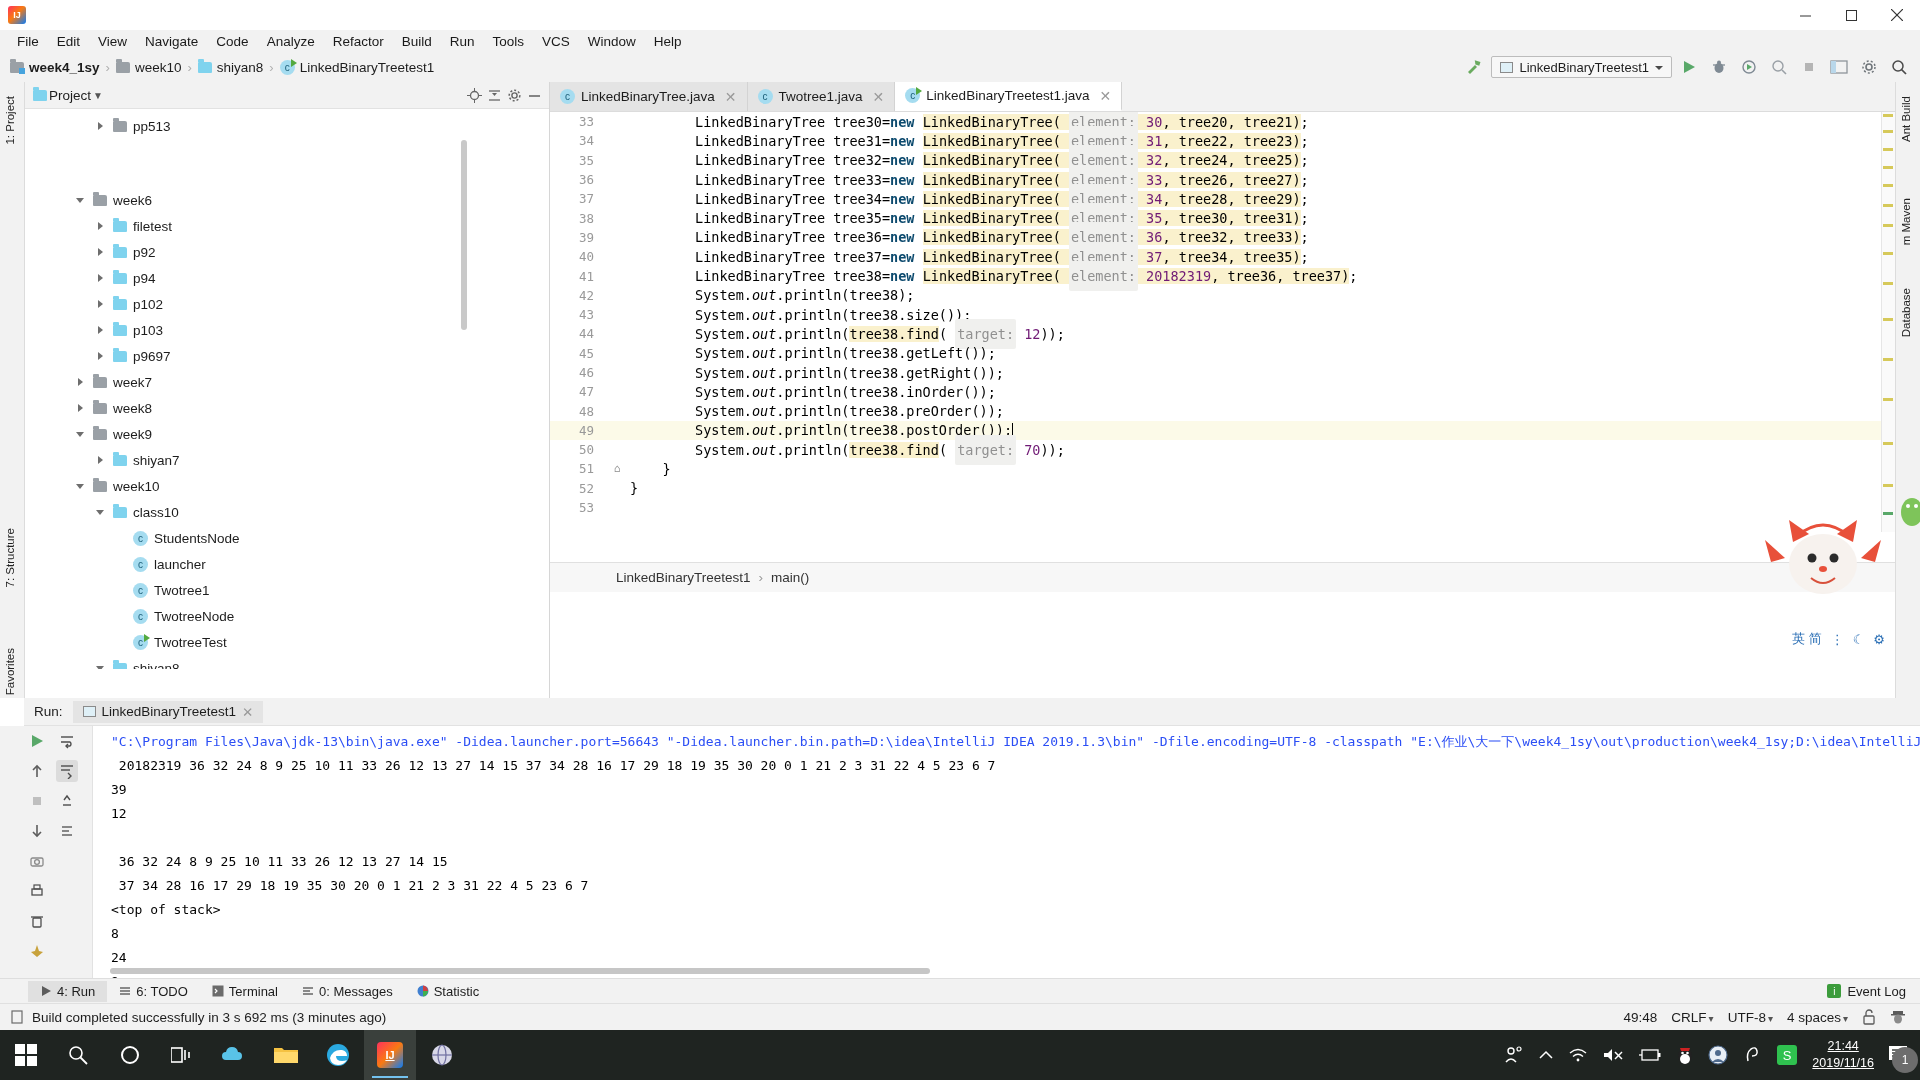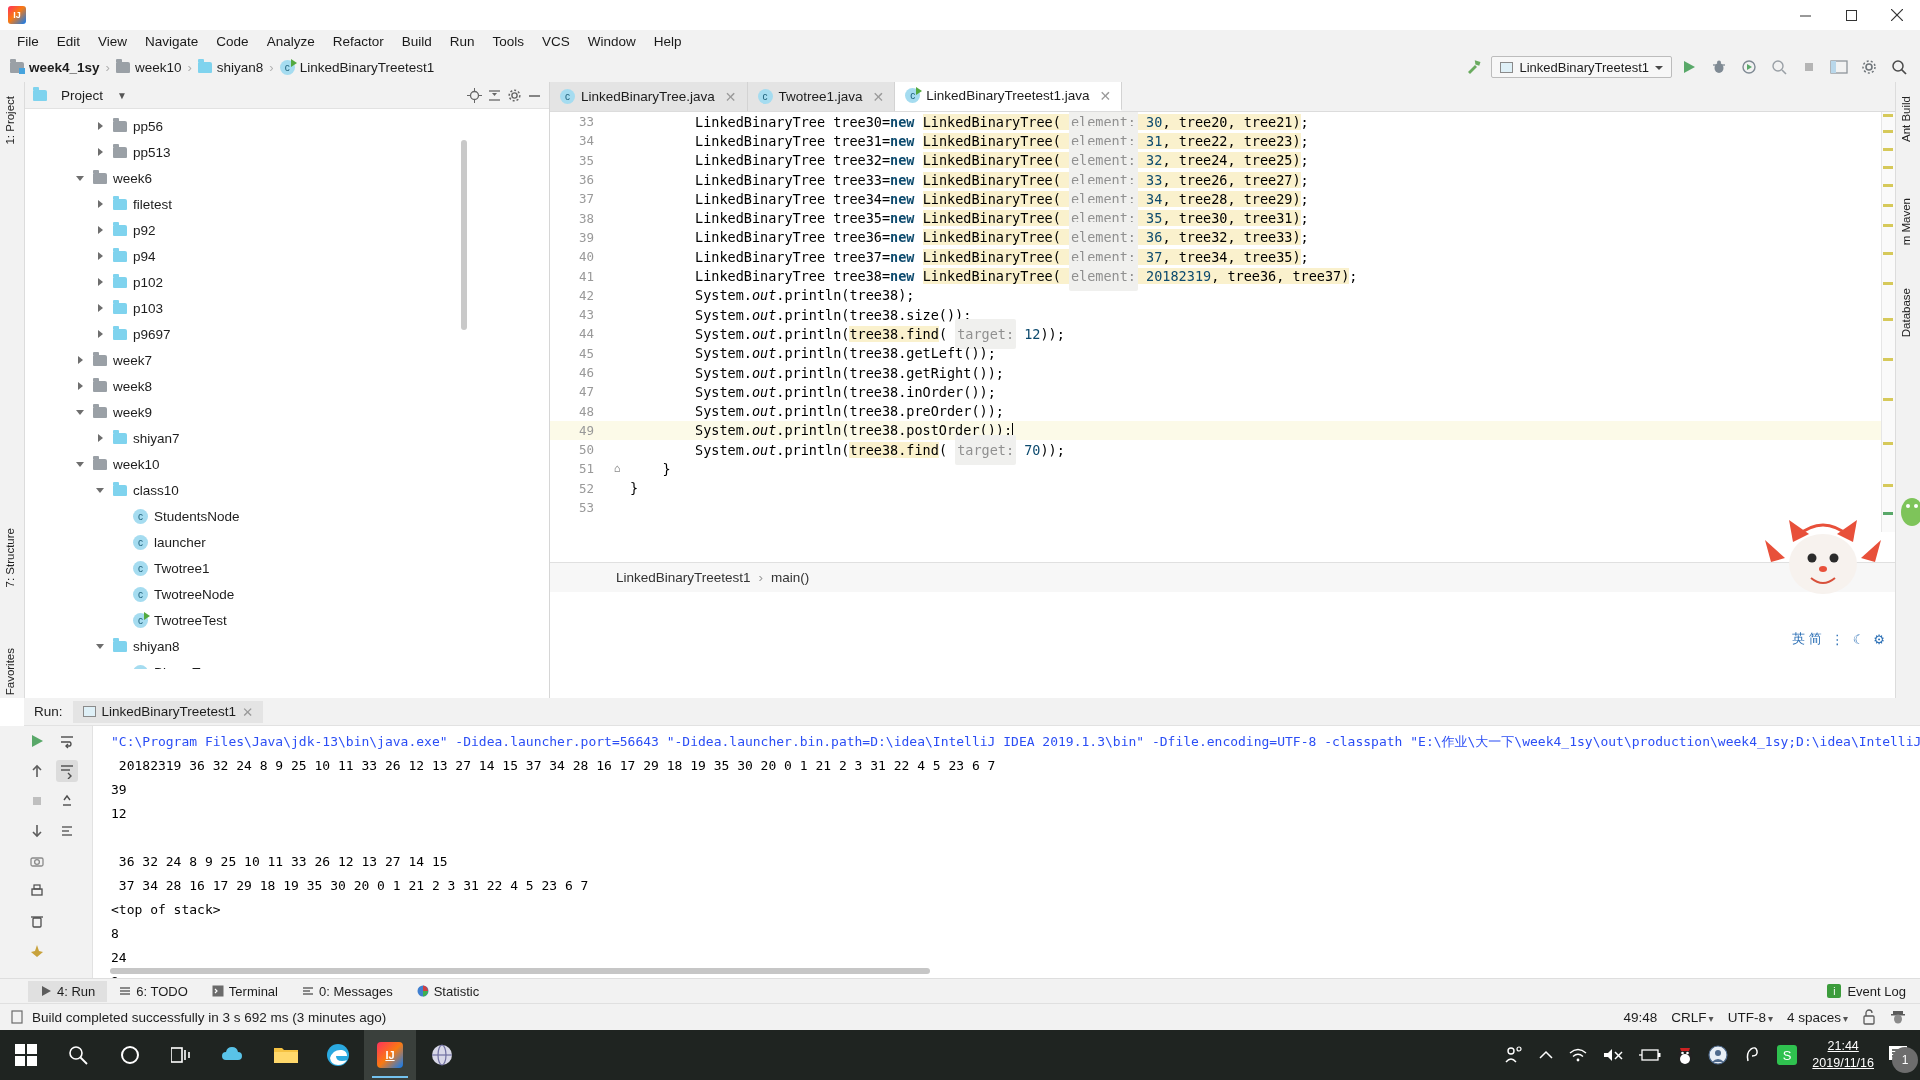--- a/index.html
+++ b/index.html
@@ -88,21 +88,21 @@
     font-size:11.5px; color:#222; white-space:nowrap; padding:6px 0;
   }
 
   
   .project-panel {
     position:absolute; left:25px; top:0; width:525px; height:616px;
     background:#ffffff; border-right:1px solid #d6d6d6;
   }
   .panel-header {
     height:27px; background:#f2f2f2; display:flex; align-items:center;
-    padding-left:8px; gap:14px; border-bottom:1px solid #e2e2e2;
+    padding-left:8px; gap:2px; border-bottom:1px solid #e2e2e2;
   }
   .panel-title { font-size:13.5px; }
   .panel-header .gear, .panel-header .minus, .panel-header .target, .panel-header .collapse {
     width:18px;height:18px;display:flex;align-items:center;justify-content:center;
   }
   .panel-actions { margin-left:auto; display:flex; gap:2px; padding-right:6px; }
   .tree { padding-top:4px; font-size:13.5px; height:560px; overflow:hidden; position:relative;}
   .tree-row { height:26px; display:flex; align-items:center; gap:6px; white-space:nowrap; }
   .arrow { width:12px; height:12px; flex:0 0 auto; position:relative; }
   .arrow.closed::before{
@@ -125,21 +125,21 @@
     background:#e4e4e4; border-right:1px solid #d3d3d3; color:#1c1c1c;
   }
   .tab.active { background:#ffffff; border-bottom:2px solid #ffffff; }
   .tab .x { color:#9a9a9a; font-size:14px; margin-left:4px; }
   .code-wrap { position:relative; height:450px; background:#ffffff; overflow:hidden; font-family:"DejaVu Sans Mono", monospace;}
   .code-line { height:19.3px; display:flex; align-items:center; white-space:pre; font-size:13.5px; }
   .gutter { width:54px; text-align:right; padding-right:10px; color:#999; font-size:12.5px; flex:0 0 auto; }
   .foldcol { width:26px; flex:0 0 auto; text-align:center; color:#8c8c8c; font-size:11px;}
   .code-txt { color:#000; }
   .k-new { color:#0c4a6e; font-weight:bold; }
-  .k-num { color:#0c4a6e; }
+  .k-num { color:#701a75; }
   .hint { color:#909090; background:#f0f0ee; padding:7px 2px; border-radius:2px; }
   .hl-yellow { background:#faf1cd; }
   .caret { display:inline-block; width:1px; height:15px; background:#000; vertical-align:middle; }
   .line-current { background:#fcfae8; }
   .code-scroll-v {
     position:absolute; right:2px; top:290px; width:7px; height:100px; background:#c9c9c9; border-radius:4px;
   }
   .breadcrumb-bar {
     height:30px; background:#f7f7f7; border-top:1px solid #e0e0e0;
     display:flex; align-items:center; padding-left:66px; gap:8px; font-size:13.5px; color:#333;
@@ -391,28 +391,23 @@
             <svg width="15" height="15">
                 <line x1="2" y1="8" x2="13" y2="8" stroke="#555" stroke-width="1.4"></line>
               </svg>
           </div>
         </div>
       </div>
       <div class="tree" id="tree-container">
           <div class="tree-row" style="padding-left: 70px;">
             <span class="arrow closed"></span>
             <span class="ico-folder"></span>
-            <span>pp56</span>
-          </div>
-          <div class="tree-row" style="padding-left: 70px;">
-            <span class="arrow closed"></span>
-            <span class="ico-folder"></span>
             <span>pp513</span>
           </div>
-          <div class="tree-row" style="padding-left: 50px;">
+          <div class="tree-row" style="padding-left: 50px; margin-top: 48px;">
             <span class="arrow open"></span>
             <span class="ico-folder"></span>
             <span>week6</span>
           </div>
           <div class="tree-row" style="padding-left: 70px;">
             <span class="arrow closed"></span>
             <span class="ico-folder blue"></span>
             <span>filetest</span>
           </div>
           <div class="tree-row" style="padding-left: 70px;">

